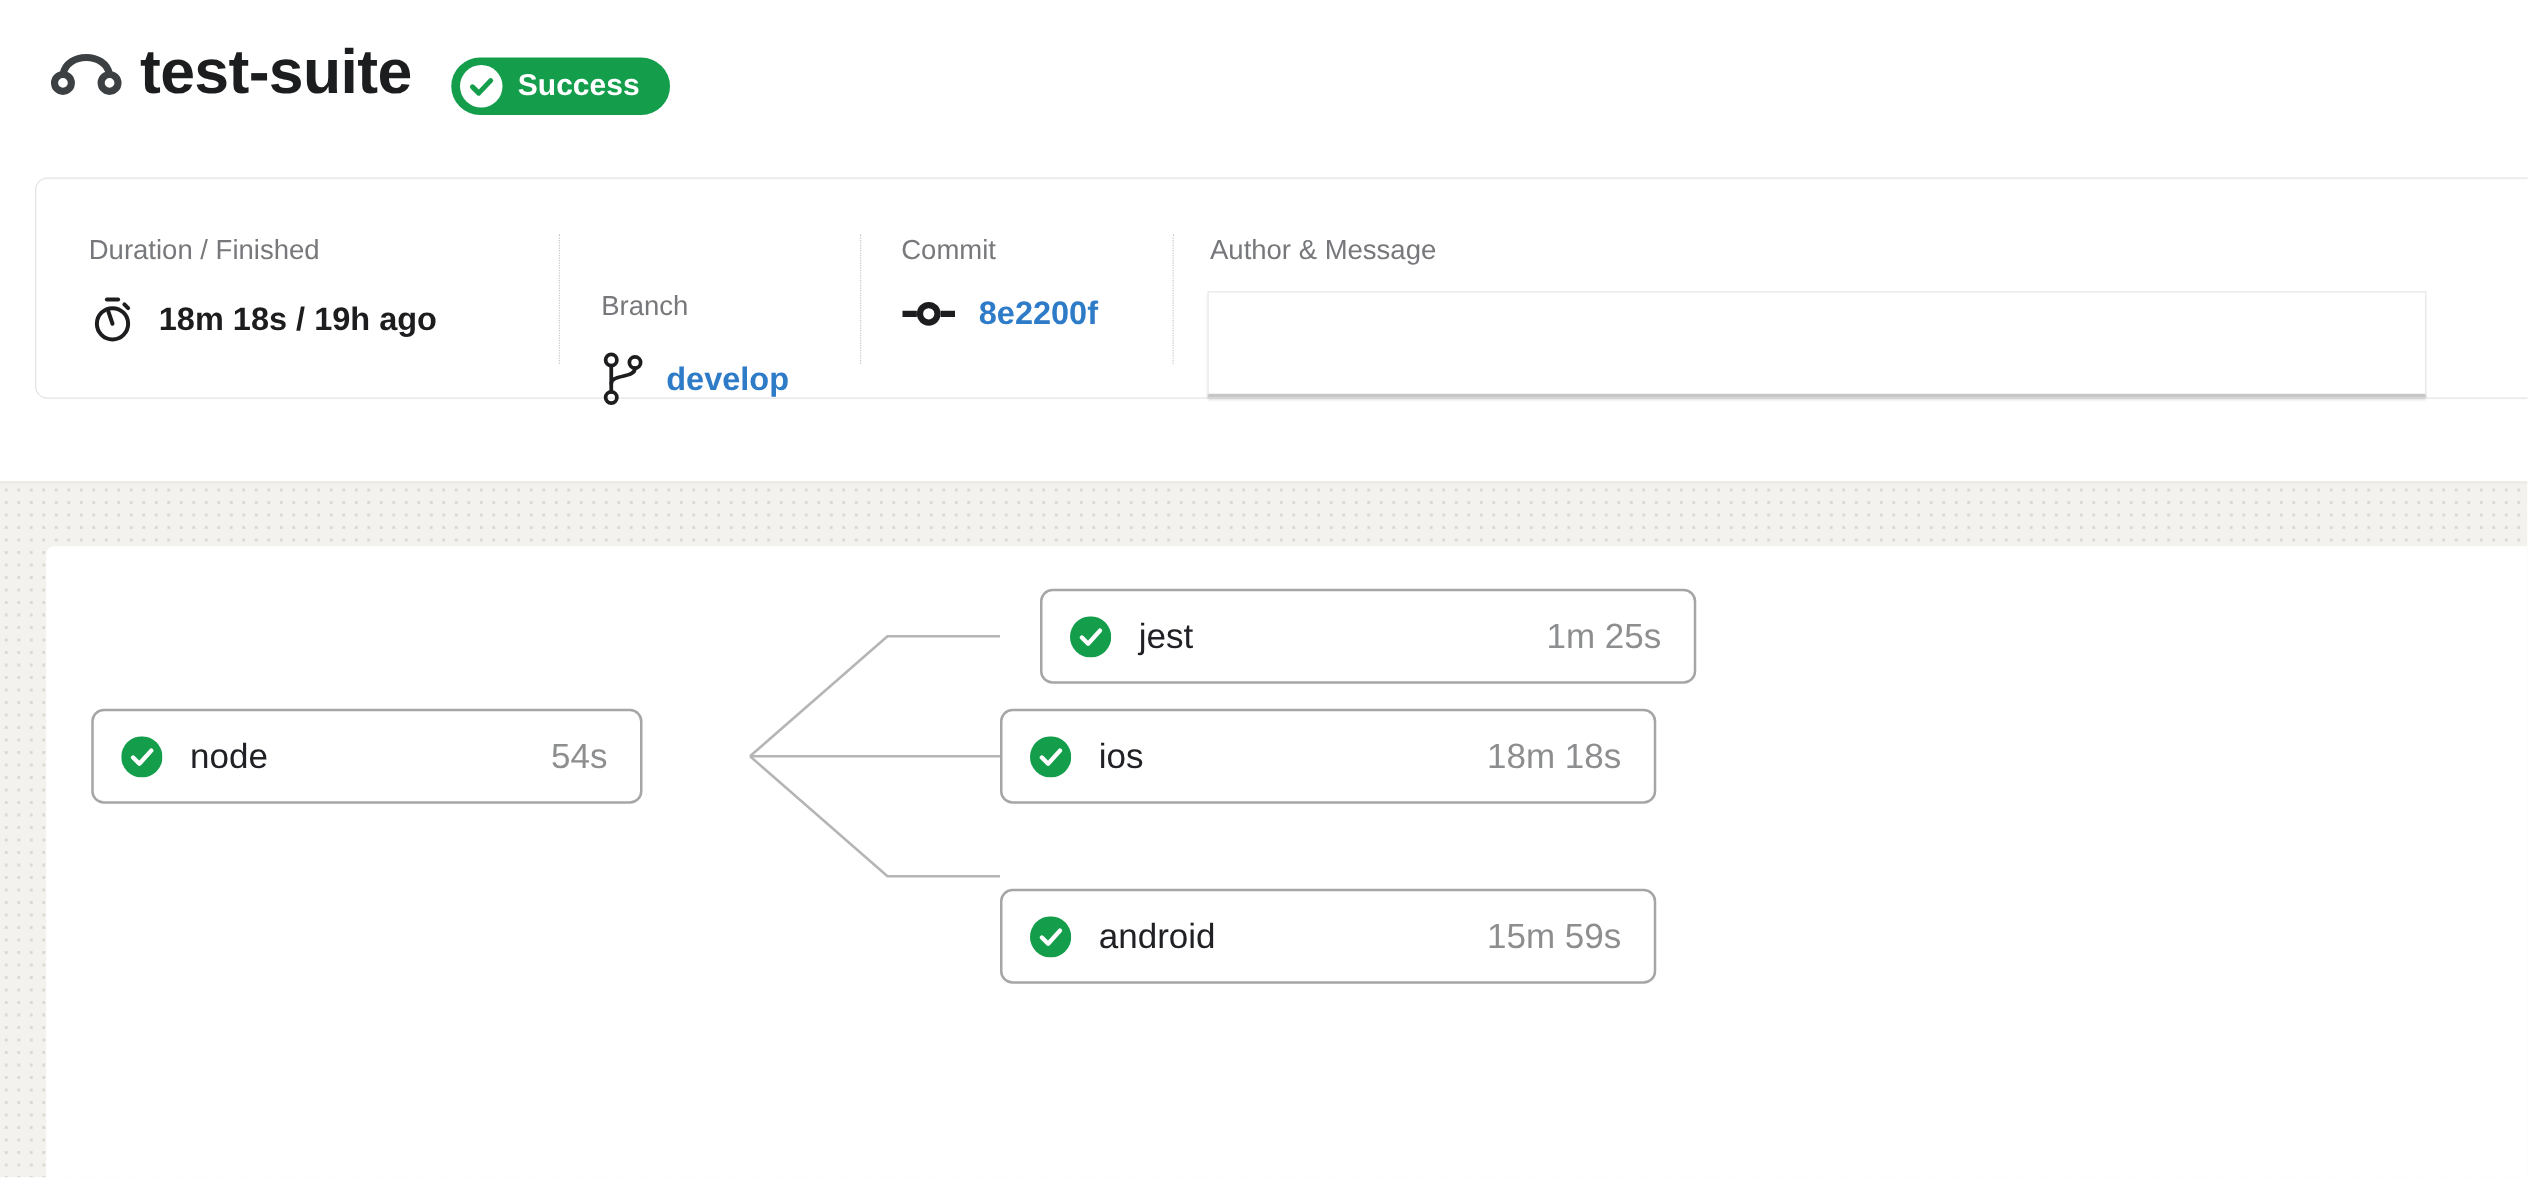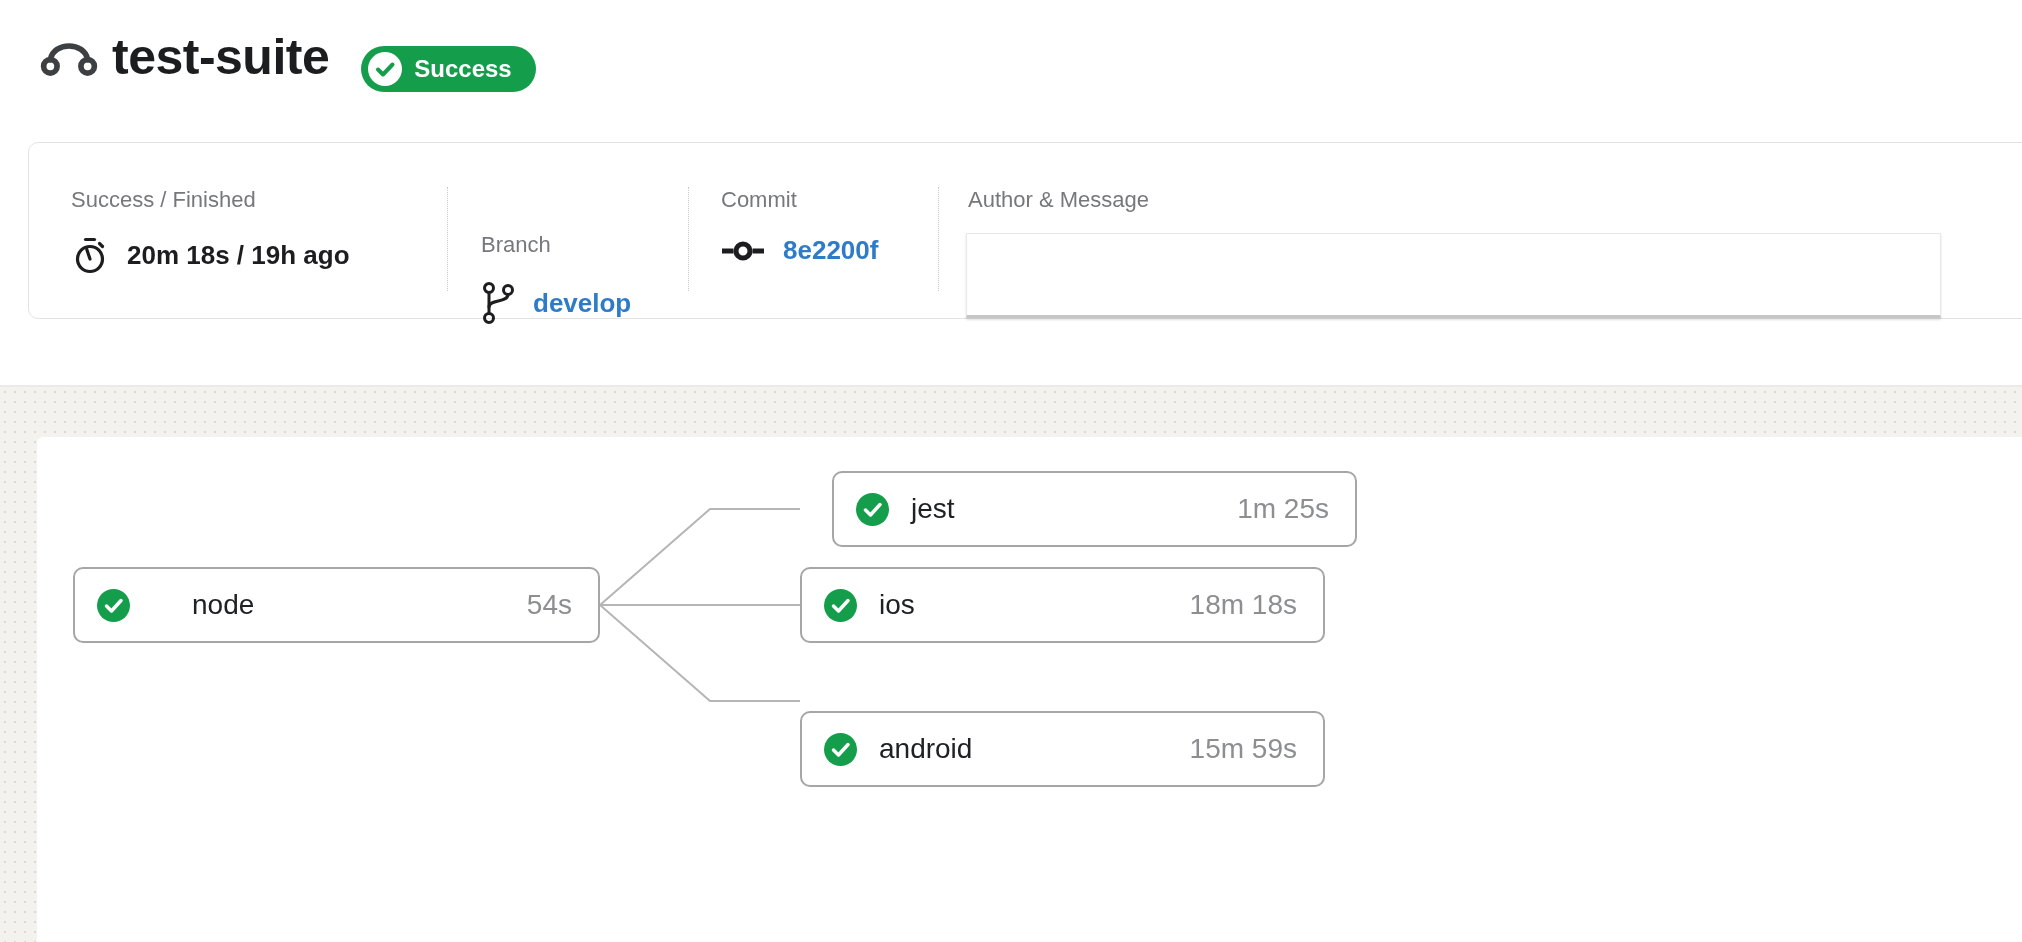--- a/index.html
+++ b/index.html
@@ -46,21 +46,21 @@
 
   
   .edges-svg { position:absolute; left:0; top:0; width:2022px; height:942px;
                pointer-events:none; z-index:1; }
   .node-box { position:absolute; z-index:2; height:76px; background:#fff;
               border:2px solid #a6a6a6; border-radius:10px; display:flex;
               align-items:center; padding:0 26px 0 22px; cursor:pointer; }
   .node-box .check { width:33px; height:33px; flex:0 0 auto; margin-right:22px; }
   .node-box .nlabel { font-size:28px; color:#202124; flex:1 1 auto; }
   .node-box .ntime  { font-size:28px; color:#8d8e90; white-space:nowrap; }
-  .nb-node    { left:73px;  top:567px; width:527px;gap:40px; }
+  .nb-node    { left:73px;  top:567px; width:441px; }
   .nb-jest    { left:800px; top:471px; width:525px;margin-left:32px; }
   .nb-ios     { left:800px; top:567px; width:525px; }
   .nb-android { left:800px; top:663px; width:525px;margin-top:48px; }
 </style>
 </head>
 <body>
 
 <div class="page">
 
   <div class="header">
@@ -78,33 +78,33 @@
           <path d="M10 17.5 L15 22.5 L24.5 12.5" fill="none" stroke="#149e4c" stroke-width="4" stroke-linecap="round" stroke-linejoin="round"></path>
         </svg>
       </span>
       <span class="badge-text">Success</span>
     </div>
   </div>
 
   <div class="meta-card">
 
     <div class="meta-col col-duration">
-      <div class="meta-label">Success / Finished</div>
+      <div class="meta-label">Duration / Finished</div>
       <div class="meta-value">
         <span class="vicon">
           <svg width="38" height="40" viewBox="0 0 38 40">
             <g fill="none" stroke="#1d1d1f" stroke-width="3.2" stroke-linecap="round">
               <circle cx="19" cy="24" r="12.5"></circle>
               <path d="M19 24 L15.8 14.5"></path>
               <path d="M14.5 4.5 L23.5 4.5"></path>
               <path d="M28.5 8.5 L31.5 11.5"></path>
             </g>
           </svg>
         </span>
-        <span>20m 18s / 19h ago</span>
+        <span>18m 18s / 19h ago</span>
       </div>
     </div>
 
     <div class="vdivider div1"></div>
 
     <div class="meta-col col-branch">
       <div class="meta-label">Branch</div>
       <div class="meta-value">
         <span class="vicon">
           <svg width="34" height="46" viewBox="0 0 34 46">

